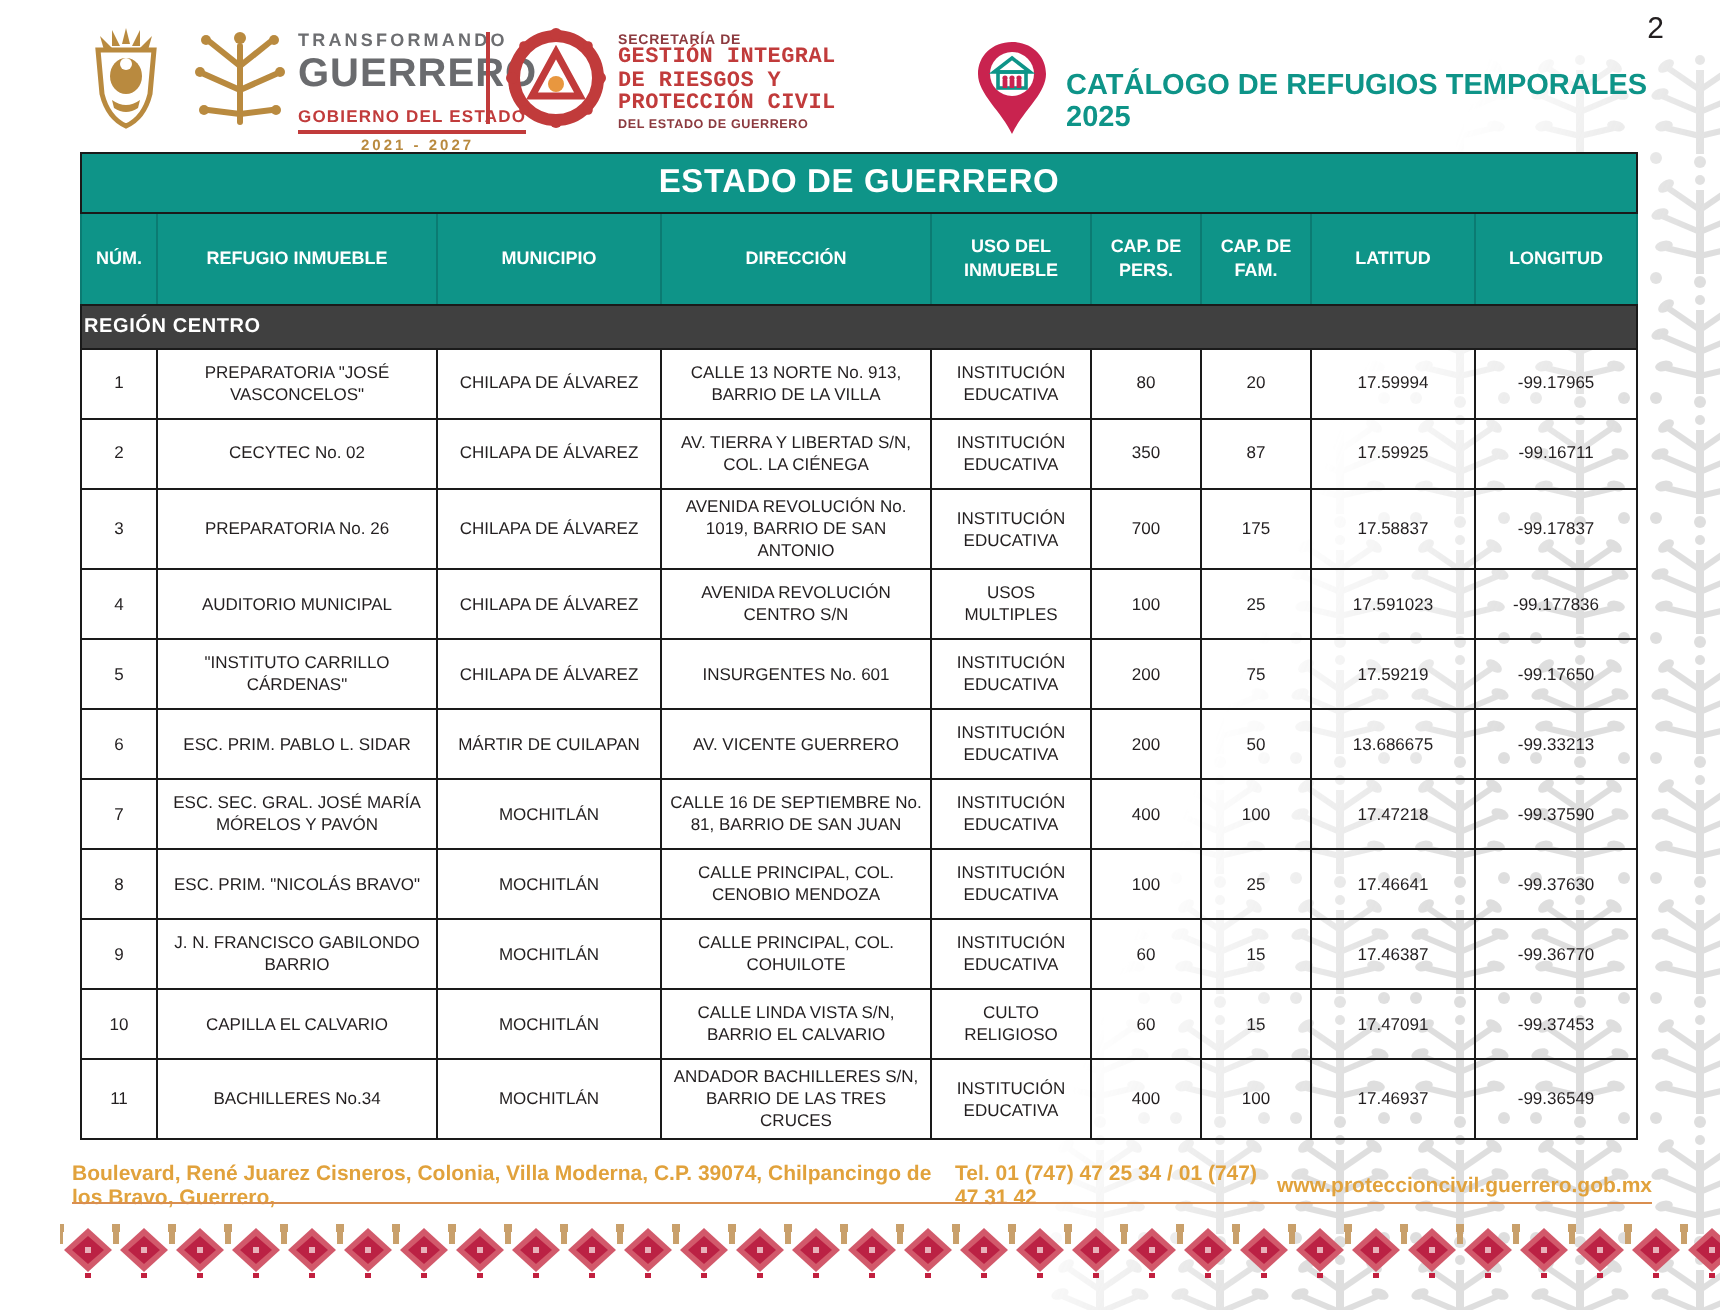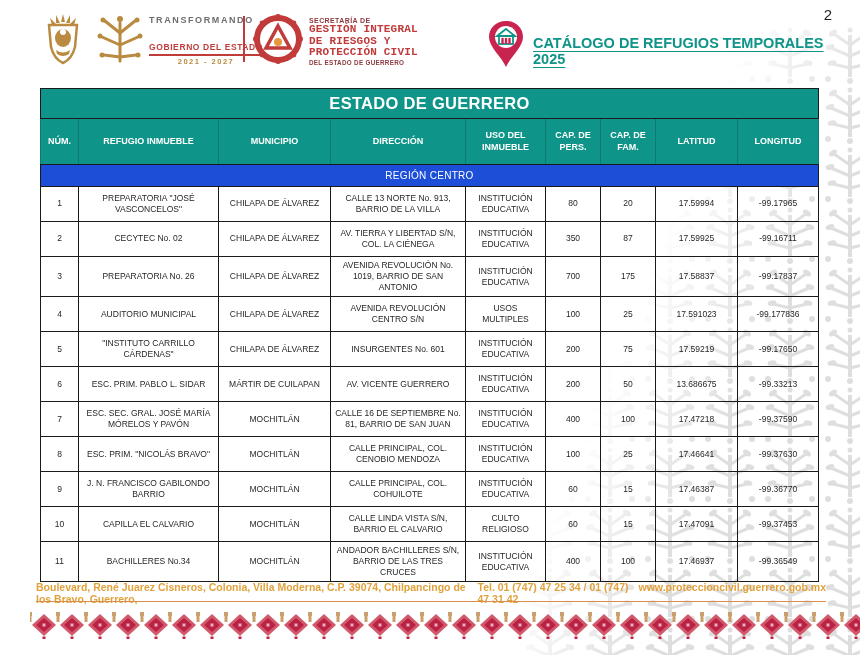--- a/index.html
+++ b/index.html
@@ -12,61 +12,61 @@
   #watermark{
     position:absolute;left:520px;top:25px;width:340px;height:630px;z-index:0;
     -webkit-mask-image:linear-gradient(112deg,transparent 38%,#000 62%);
     mask-image:linear-gradient(112deg,transparent 38%,#000 62%);
   }
   
   .hdr-abs{position:absolute;z-index:2;}
   #coat-of-arms{left:36px;top:12px;}
   #gov-emblem{left:97px;top:15px;}
   #gov-text{left:149px;top:16px;line-height:1;}
-  #gov-text .l1{font-size:9px;letter-spacing:1.6px;color:#6d6e71;font-weight:600;margin-bottom:12px;}
+  #gov-text .l1{font-size:9px;letter-spacing:1.6px;color:#6d6e71;font-weight:600;margin-bottom:2px;}
   #gov-text .l2{font-size:20px;font-weight:800;color:#6a6b6e;letter-spacing:0.5px;margin-bottom:2px;}
   #gov-text .l3{font-size:8.5px;font-weight:700;color:#c13b3b;letter-spacing:0.6px;border-bottom:2px solid #c13b3b;display:inline-block;padding-bottom:2px;margin-bottom:2px;}
   #gov-text .l4{font-size:7.5px;font-weight:700;color:#b98a3f;letter-spacing:1.5px;text-align:center;}
   #hdr-divider{left:243px;top:16px;width:2px;height:46px;background:#c13b3b;}
   #pc-emblem{left:253px;top:14px;}
   #pc-text{left:309px;top:17px;line-height:1.05;}
   #pc-text .s1{font-size:7px;font-weight:700;color:#8c3a3f;letter-spacing:0.4px;}
   #pc-text .s2{font-size:11px;font-weight:800;color:#c13b3b;letter-spacing:0.2px;font-family:Liberation Mono, monospace;}
   #pc-text .s3{font-size:6.3px;font-weight:700;color:#8c3a3f;letter-spacing:0.3px;margin-top:1px;}
   #pin-icon{left:487px;top:20px;}
   #catalog-title{
     left:533px;top:36px;width:292px;
     color:#0e9488;font-size:14.5px;font-weight:800;
-    text-decoration:underline;text-underline-offset:3px;line-height:1.1;
+    text-underline-offset:3px;line-height:1.1;
   }
   #page-number{position:absolute;right:28px;top:6px;font-size:15px;color:#231f20;z-index:2;}
   
   #table-wrap{position:absolute;left:40px;top:76px;width:778px;z-index:1;}
-  table{border-collapse:collapse;width:778px;table-layout:fixed;margin-top:12px;}
+  table{border-collapse:collapse;width:778px;table-layout:fixed;}
   th,td{border:1px solid #1a1a1a;}
   #t-title th{
     background:#0e9488;color:#fff;font-size:16.5px;font-weight:800;
     height:27px;text-align:center;letter-spacing:0.3px;
   }
   #t-cols th{
     background:#0e9488;color:#fff;font-size:9px;font-weight:700;
     height:41px;text-align:center;padding:2px 3px;line-height:1.25;border:1px solid #0b7b72;border-top:1px solid #fff;border-bottom:1px solid #1a1a1a;
   }
   #t-region td{
-    background:#1d4ed8;color:#fff;font-size:10px;font-weight:400;
-    height:19px;text-align:center;letter-spacing:0.3px;
+    background:#404040;color:#fff;font-size:10px;font-weight:700;
+    height:19px;text-align:left;letter-spacing:0.3px;
   }
   tbody td{
     background:transparent;color:#231f20;font-size:8.5px;text-align:center;
     padding:3px 4px;line-height:1.3;height:28px;
   }
   
   #footer-text{
     position:absolute;left:36px;right:34px;top:581px;z-index:1;
-    display:flex;justify-content:space-between;align-items:flex-start;
+    display:flex;justify-content:space-between;align-items:center;
     color:#e1a23c;font-size:10.5px;font-weight:600;
   }
   #footer-line{position:absolute;left:36px;right:34px;top:601px;border-top:1.5px solid #d98e4f;z-index:1;}
   #embroidery{position:absolute;left:30px;top:612px;z-index:1;}
 </style>
 </head>
 <body>
 
 <div id="page">
 
@@ -130,20 +130,21 @@
         <circle cx="40" cy="5" r="2.5"></circle>
       <circle cx="3" cy="21" r="2.5"></circle>
         <circle cx="43" cy="21" r="2.5"></circle>
       <circle cx="5" cy="40" r="2.5"></circle>
         <circle cx="41" cy="40" r="2.5"></circle>
     </g>
   </svg>
 
   <div id="gov-text" class="hdr-abs">
     <div class="l1">TRANSFORMANDO</div>
+    <div class="l2">GUERRERO</div>
     <div><span class="l3">GOBIERNO DEL ESTADO</span></div>
     <div class="l4">2021 - 2027</div>
   </div>
 
   <div id="hdr-divider" class="hdr-abs"></div>
 
   <svg id="pc-emblem" class="hdr-abs" width="50" height="50" viewBox="0 0 50 50" xmlns="http://www.w3.org/2000/svg">
     <g fill="#c13b3b">
       <circle cx="25" cy="25" r="21" fill="none" stroke="#c13b3b" stroke-width="6"></circle>
       <circle cx="25" cy="3" r="3"></circle>

